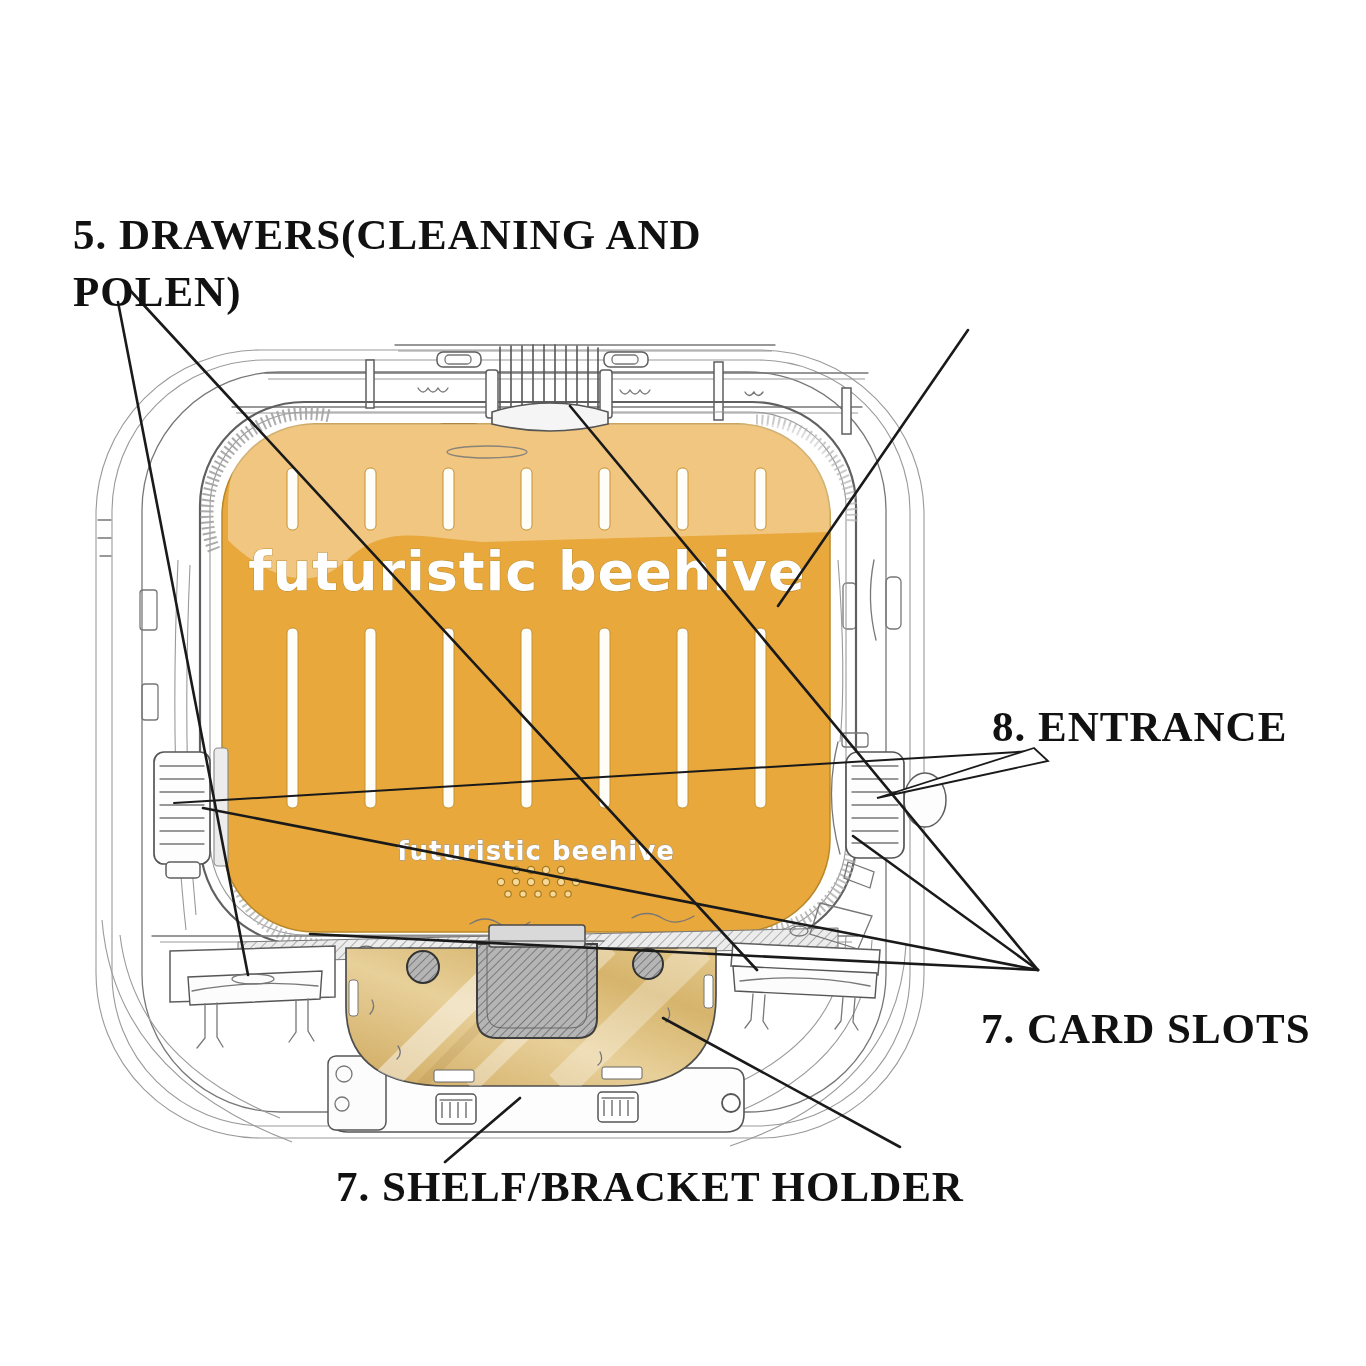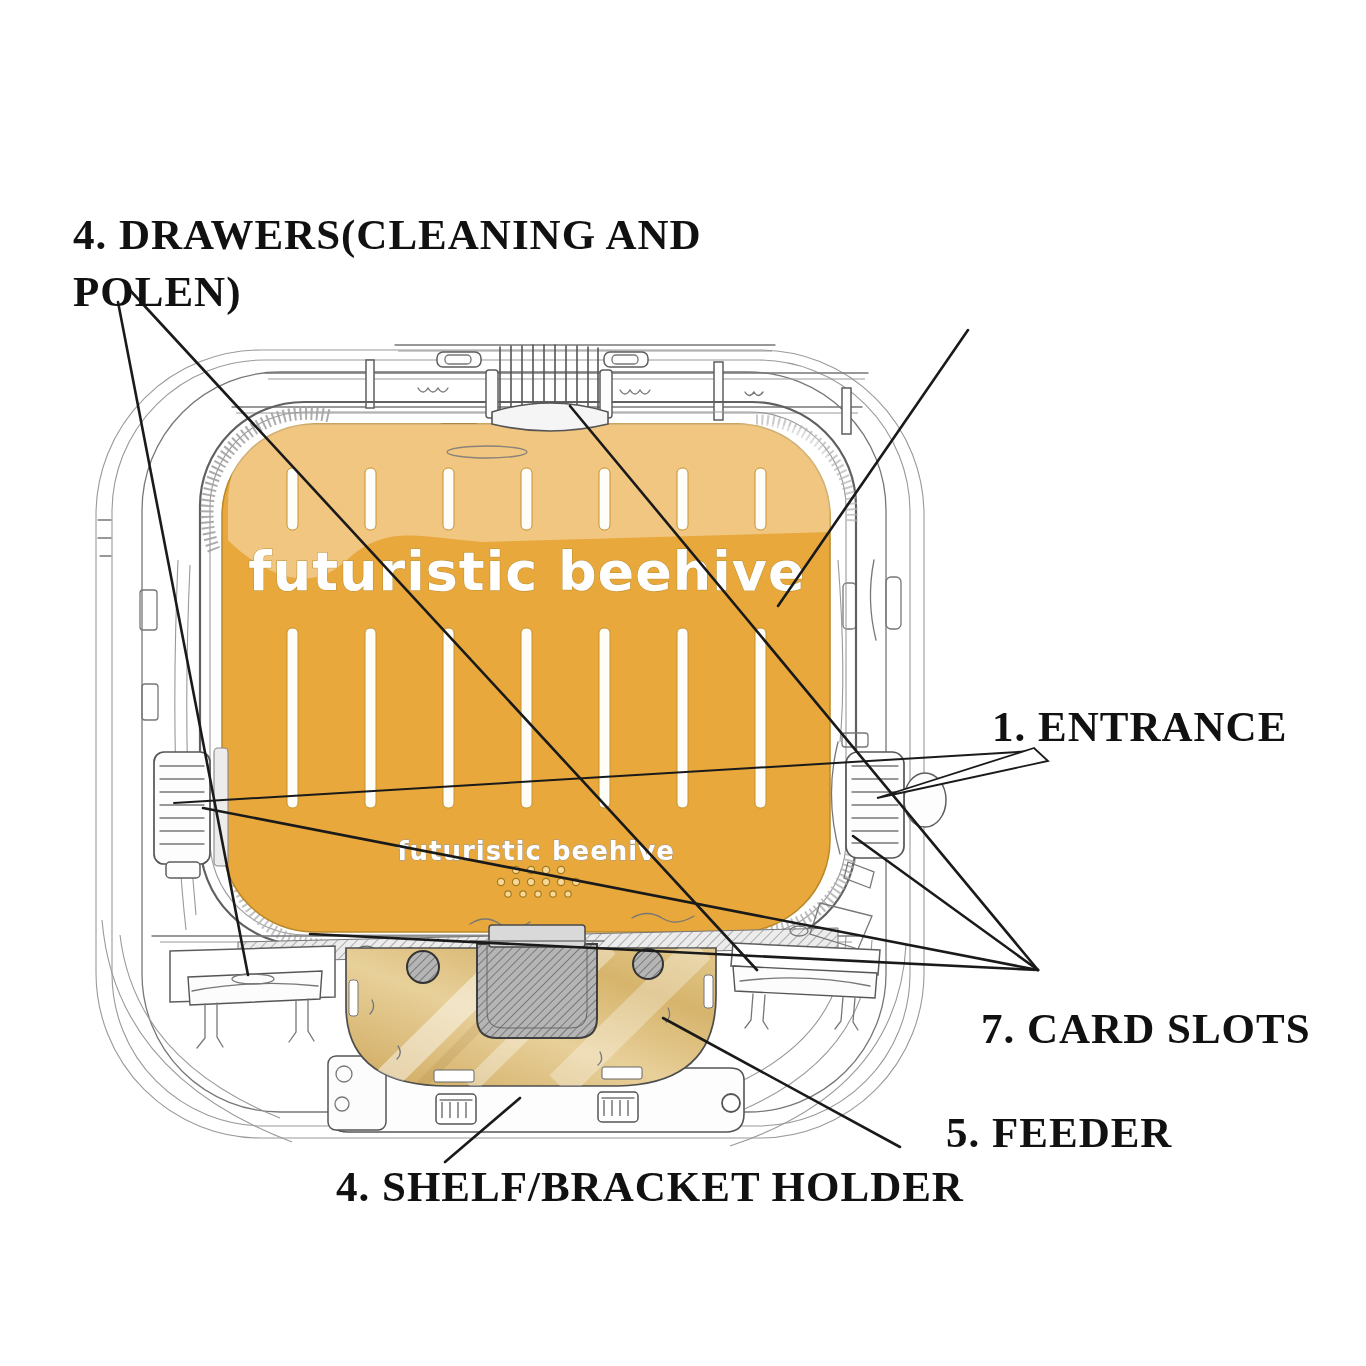--- a/index.html
+++ b/index.html
@@ -254,20 +254,19 @@
     <polygon points="1034,748 877,798 1048,761" fill="#fff" stroke="#1a1a1a" stroke-width="1.8"></polygon>
     <path class="lead" d="M 1038,970 L 570,406"></path>
     <path class="lead" d="M 1038,970 L 853,836"></path>
     <path class="lead" d="M 1038,970 L 203,808"></path>
     <path class="lead" d="M 1038,970 L 310,934"></path>
     <path class="lead" d="M 663,1018 L 900,1147"></path>
     <path class="lead" d="M 520,1098 L 445,1162"></path>
   </g>
 </svg>
 
-<div class="label" style="left:73px;  top:206px;">4. DRAWERS(CLEANING AND
+<div class="label" style="left:73px;  top:206px;">5. DRAWERS(CLEANING AND
 POLEN)</div>
-<div class="label" style="left:992px; top:698px;">1. ENTRANCE</div>
+<div class="label" style="left:992px; top:698px;">8. ENTRANCE</div>
 <div class="label" style="left:981px; top:1000px;">7. CARD SLOTS</div>
-<div class="label" style="left:946px; top:1104px;">5. FEEDER</div>
-<div class="label" style="left:336px; top:1158px;">4. SHELF/BRACKET HOLDER</div>
+<div class="label" style="left:336px; top:1158px;">7. SHELF/BRACKET HOLDER</div>
 
 </div>
 
 </body></html>

